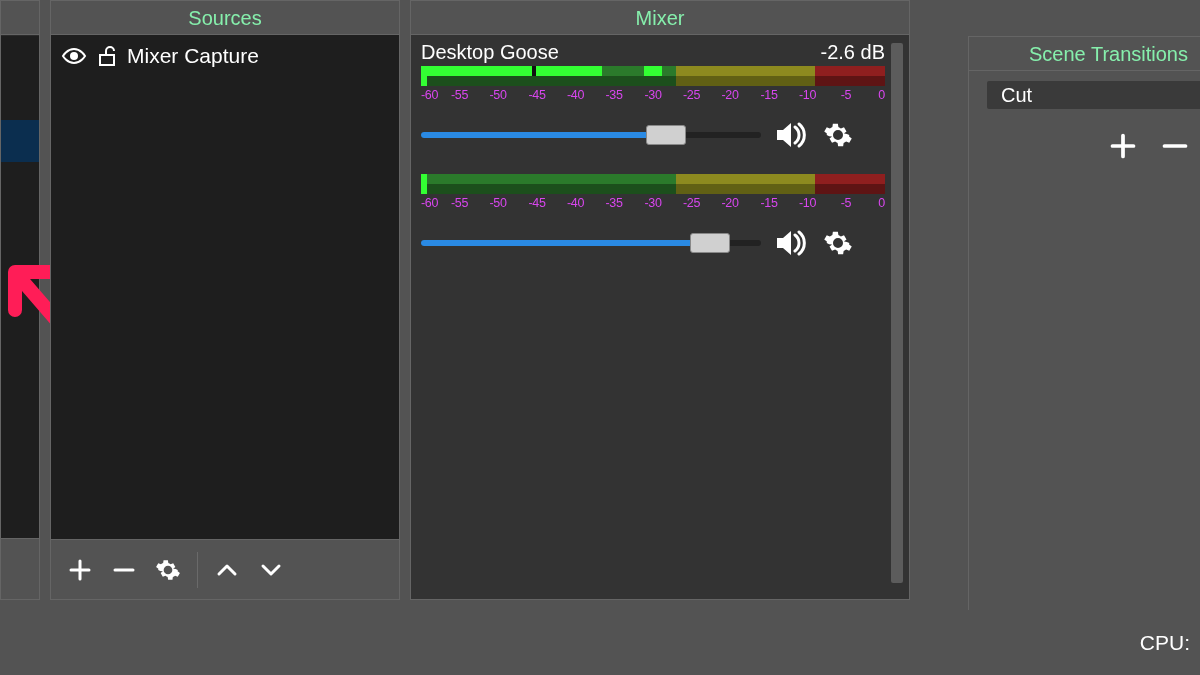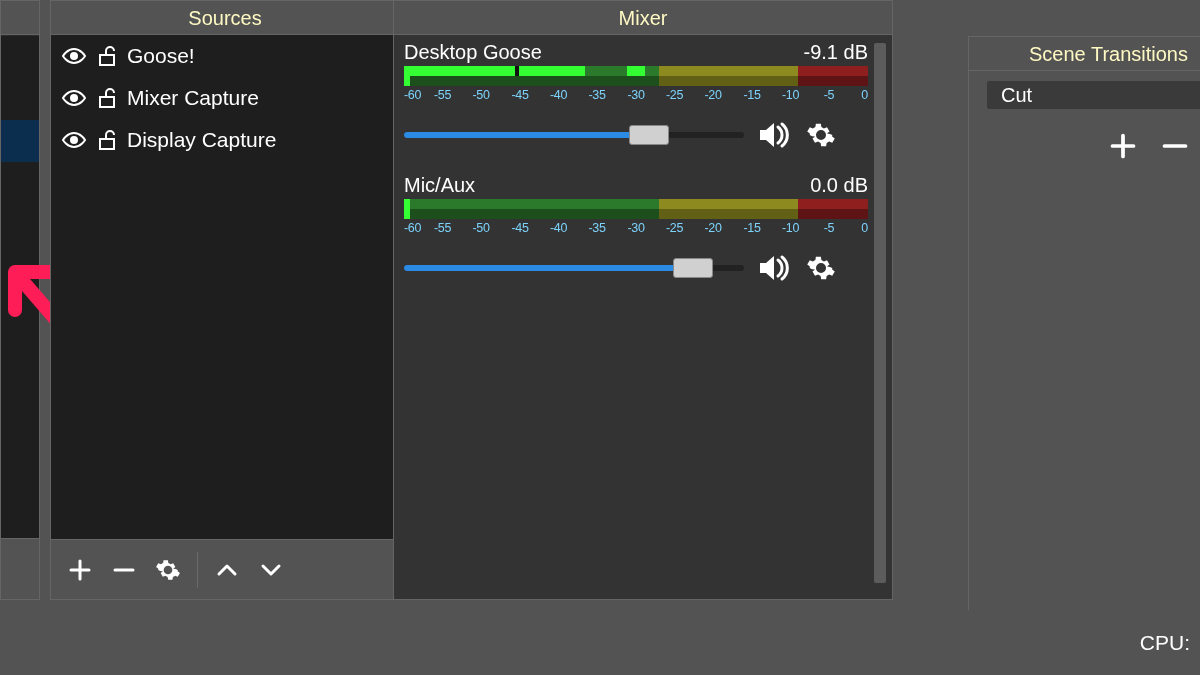--- a/index.html
+++ b/index.html
@@ -20,21 +20,21 @@
     position: absolute;
     top: 0;
     border: 1px solid #656565;
     background: #333;
     box-sizing: border-box;
   }
   .panel-header {
     height: 34px;
     line-height: 34px;
     text-align: center;
-    color: #fef9c3;
+    color: #86efac;
     background: #535353;
     border-bottom: 1px solid #656565;
     font-size: 20px;
     box-sizing: border-box;
   }
   .panel-body {
     position: absolute;
     left: 0; right: 0;
     top: 34px;
     bottom: 0;
@@ -94,21 +94,21 @@
     width:30px; height:30px;
     display:flex; align-items:center; justify-content:center;
     cursor:pointer;
     color:#fff;
   }
   .tool-sep{
     width:1px; height:36px; background:#6a6a6a;
   }
 
   
-  #mixer-panel { left: 393px; width: 500px; height: 600px; }
+  #mixer-panel { left: 410px; width: 500px; height: 600px; }
   #mixer-panel .panel-body { background:#333; padding:6px 4px 6px 10px; box-sizing:border-box; }
 
   .mixer-scroll-host{
     position:relative;
     height:100%;
     padding-right:20px;
     box-sizing:border-box;
   }
   .mixer-scrollbar{
     position:absolute;
@@ -169,21 +169,21 @@
     background:#33ff33;
   }
   .mx-meter-mark{
     position:absolute; top:0; width:4px; height:10px; background:#111;
   }
   .mx-ticks{
     position:relative;
     height:18px;
     margin-top:2px;
     font-size:12.5px;
-    color:#7dd3fc;
+    color:#d946ef;
     letter-spacing:-0.3px;
   }
   .mx-tick{
     position:absolute;
     top:0;
     transform:translateX(-50%);
     white-space:nowrap;
   }
   .mx-tick:first-child{ transform:none; }
   .mx-tick:last-child{ transform:translateX(-100%); }
@@ -289,55 +289,33 @@
 
 <svg id="annotation-arrow" viewBox="0 0 110 110">
   <line x1="105" y1="105" x2="30" y2="18" stroke="#ff1d57" stroke-width="14" stroke-linecap="round"></line>
   <polyline points="25,50 25,12 63,12" fill="none" stroke="#ff1d57" stroke-width="14" stroke-linecap="round" stroke-linejoin="round"></polyline>
 </svg>
 
 <div id="sources-panel" class="panel">
   <div class="panel-header">Sources</div>
   <div class="panel-body">
 
-    <div class="source-row">
-      <svg width="26" height="20" viewBox="0 0 26 20">
-        <path d="M13 3 C6 3 2 10 2 10 s4 7 11 7 11-7 11-7 S20 3 13 3z" fill="none" stroke="#fff" stroke-width="2"></path>
-        <circle cx="13" cy="10" r="4" fill="#fff"></circle>
-      </svg>
-      <svg width="20" height="22" viewBox="0 0 20 22">
-        <path d="M3 10 h14 v10 H3 z" fill="none" stroke="#fff" stroke-width="2"></path>
-        <path d="M6 10 V6 a4 4 0 0 1 8 0" fill="none" stroke="#fff" stroke-width="2" transform="translate(3,0)"></path>
-      </svg>
-      <span class="source-label">Goose!</span>
-    </div>
 
     <div class="source-row">
       <svg width="26" height="20" viewBox="0 0 26 20">
         <path d="M13 3 C6 3 2 10 2 10 s4 7 11 7 11-7 11-7 S20 3 13 3z" fill="none" stroke="#fff" stroke-width="2"></path>
         <circle cx="13" cy="10" r="4" fill="#fff"></circle>
       </svg>
       <svg width="20" height="22" viewBox="0 0 20 22">
         <path d="M3 10 h14 v10 H3 z" fill="none" stroke="#fff" stroke-width="2"></path>
         <path d="M6 10 V6 a4 4 0 0 1 8 0" fill="none" stroke="#fff" stroke-width="2" transform="translate(3,0)"></path>
       </svg>
       <span class="source-label">Mixer Capture</span>
     </div>
 
-    <div class="source-row">
-      <svg width="26" height="20" viewBox="0 0 26 20">
-        <path d="M13 3 C6 3 2 10 2 10 s4 7 11 7 11-7 11-7 S20 3 13 3z" fill="none" stroke="#fff" stroke-width="2"></path>
-        <circle cx="13" cy="10" r="4" fill="#fff"></circle>
-      </svg>
-      <svg width="20" height="22" viewBox="0 0 20 22">
-        <path d="M3 10 h14 v10 H3 z" fill="none" stroke="#fff" stroke-width="2"></path>
-        <path d="M6 10 V6 a4 4 0 0 1 8 0" fill="none" stroke="#fff" stroke-width="2" transform="translate(3,0)"></path>
-      </svg>
-      <span class="source-label">Display Capture</span>
-    </div>
 
     <div class="toolbar-bottom">
       <div class="tool-btn">
         <svg width="24" height="24" viewBox="0 0 24 24">
             <path d="M12 3v18M3 12h18" stroke="#fff" stroke-width="3" stroke-linecap="round"></path>
           </svg>
       </div>
       <div class="tool-btn">
         <svg width="24" height="24" viewBox="0 0 24 24">
             <path d="M3 12h18" stroke="#fff" stroke-width="3" stroke-linecap="round"></path>
@@ -364,21 +342,21 @@
 </div>
 
 <div id="mixer-panel" class="panel">
   <div class="panel-header">Mixer</div>
   <div class="panel-body">
     <div class="mixer-scroll-host">
 
       <div class="mixer-channel">
         <div class="mx-top">
           <span>Desktop Goose</span>
-          <span>-9.1 dB</span>
+          <span>-2.6 dB</span>
         </div>
         <div class="mx-meter">
           <div class="mx-meter-grad"></div>
           <div class="mx-meter-top"></div>
           <div class="mx-meter-light" style="width: 39%;"></div>
           <div class="mx-meter-green-spot" style="left: 48%;"></div>
           <div class="mx-meter-mark" style="left:24%"></div>
           <div class="mx-meter-ind"></div>
         </div>
         <div class="mx-ticks">
@@ -406,24 +384,20 @@
             <path d="M2 9 h6 l8 -7 v24 l-8 -7 H2 z" fill="#fff"></path>
             <path d="M20 6 a10 10 0 0 1 0 16 M24 3 a14 14 0 0 1 0 22" fill="none" stroke="#fff" stroke-width="3" stroke-linecap="round"></path>
           </svg>
           <svg class="mx-gear" width="30" height="30" viewBox="0 0 24 24">
             <path fill="#fff" d="M12 8a4 4 0 1 0 0 8 4 4 0 0 0 0-8zm9 4a7 7 0 0 1-.1 1.2l2.1 1.6-2 3.4-2.5-1a7 7 0 0 1-2 1.2l-.4 2.6h-4l-.4-2.6a7 7 0 0 1-2-1.2l-2.5 1-2-3.4 2.1-1.6A7 7 0 0 1 3 12a7 7 0 0 1 .1-1.2L1 9.2l2-3.4 2.5 1a7 7 0 0 1 2-1.2L7.9 3h4l.4 2.6a7 7 0 0 1 2 1.2l2.5-1 2 3.4-2.1 1.6A7 7 0 0 1 21 12z"></path>
           </svg>
         </div>
       </div>
 
       <div class="mixer-channel">
-        <div class="mx-top">
-          <span>Mic/Aux</span>
-          <span>0.0 dB</span>
-        </div>
         <div class="mx-meter">
           <div class="mx-meter-grad"></div>
           <div class="mx-meter-top"></div>
           <div class="mx-meter-light" style="width: 0%;"></div>
           <div class="mx-meter-ind"></div>
         </div>
         <div class="mx-ticks">
           <span class="mx-tick" style="left:0%">-60</span>
           <span class="mx-tick" style="left:8.3%">-55</span>
           <span class="mx-tick" style="left:16.6%">-50</span>

